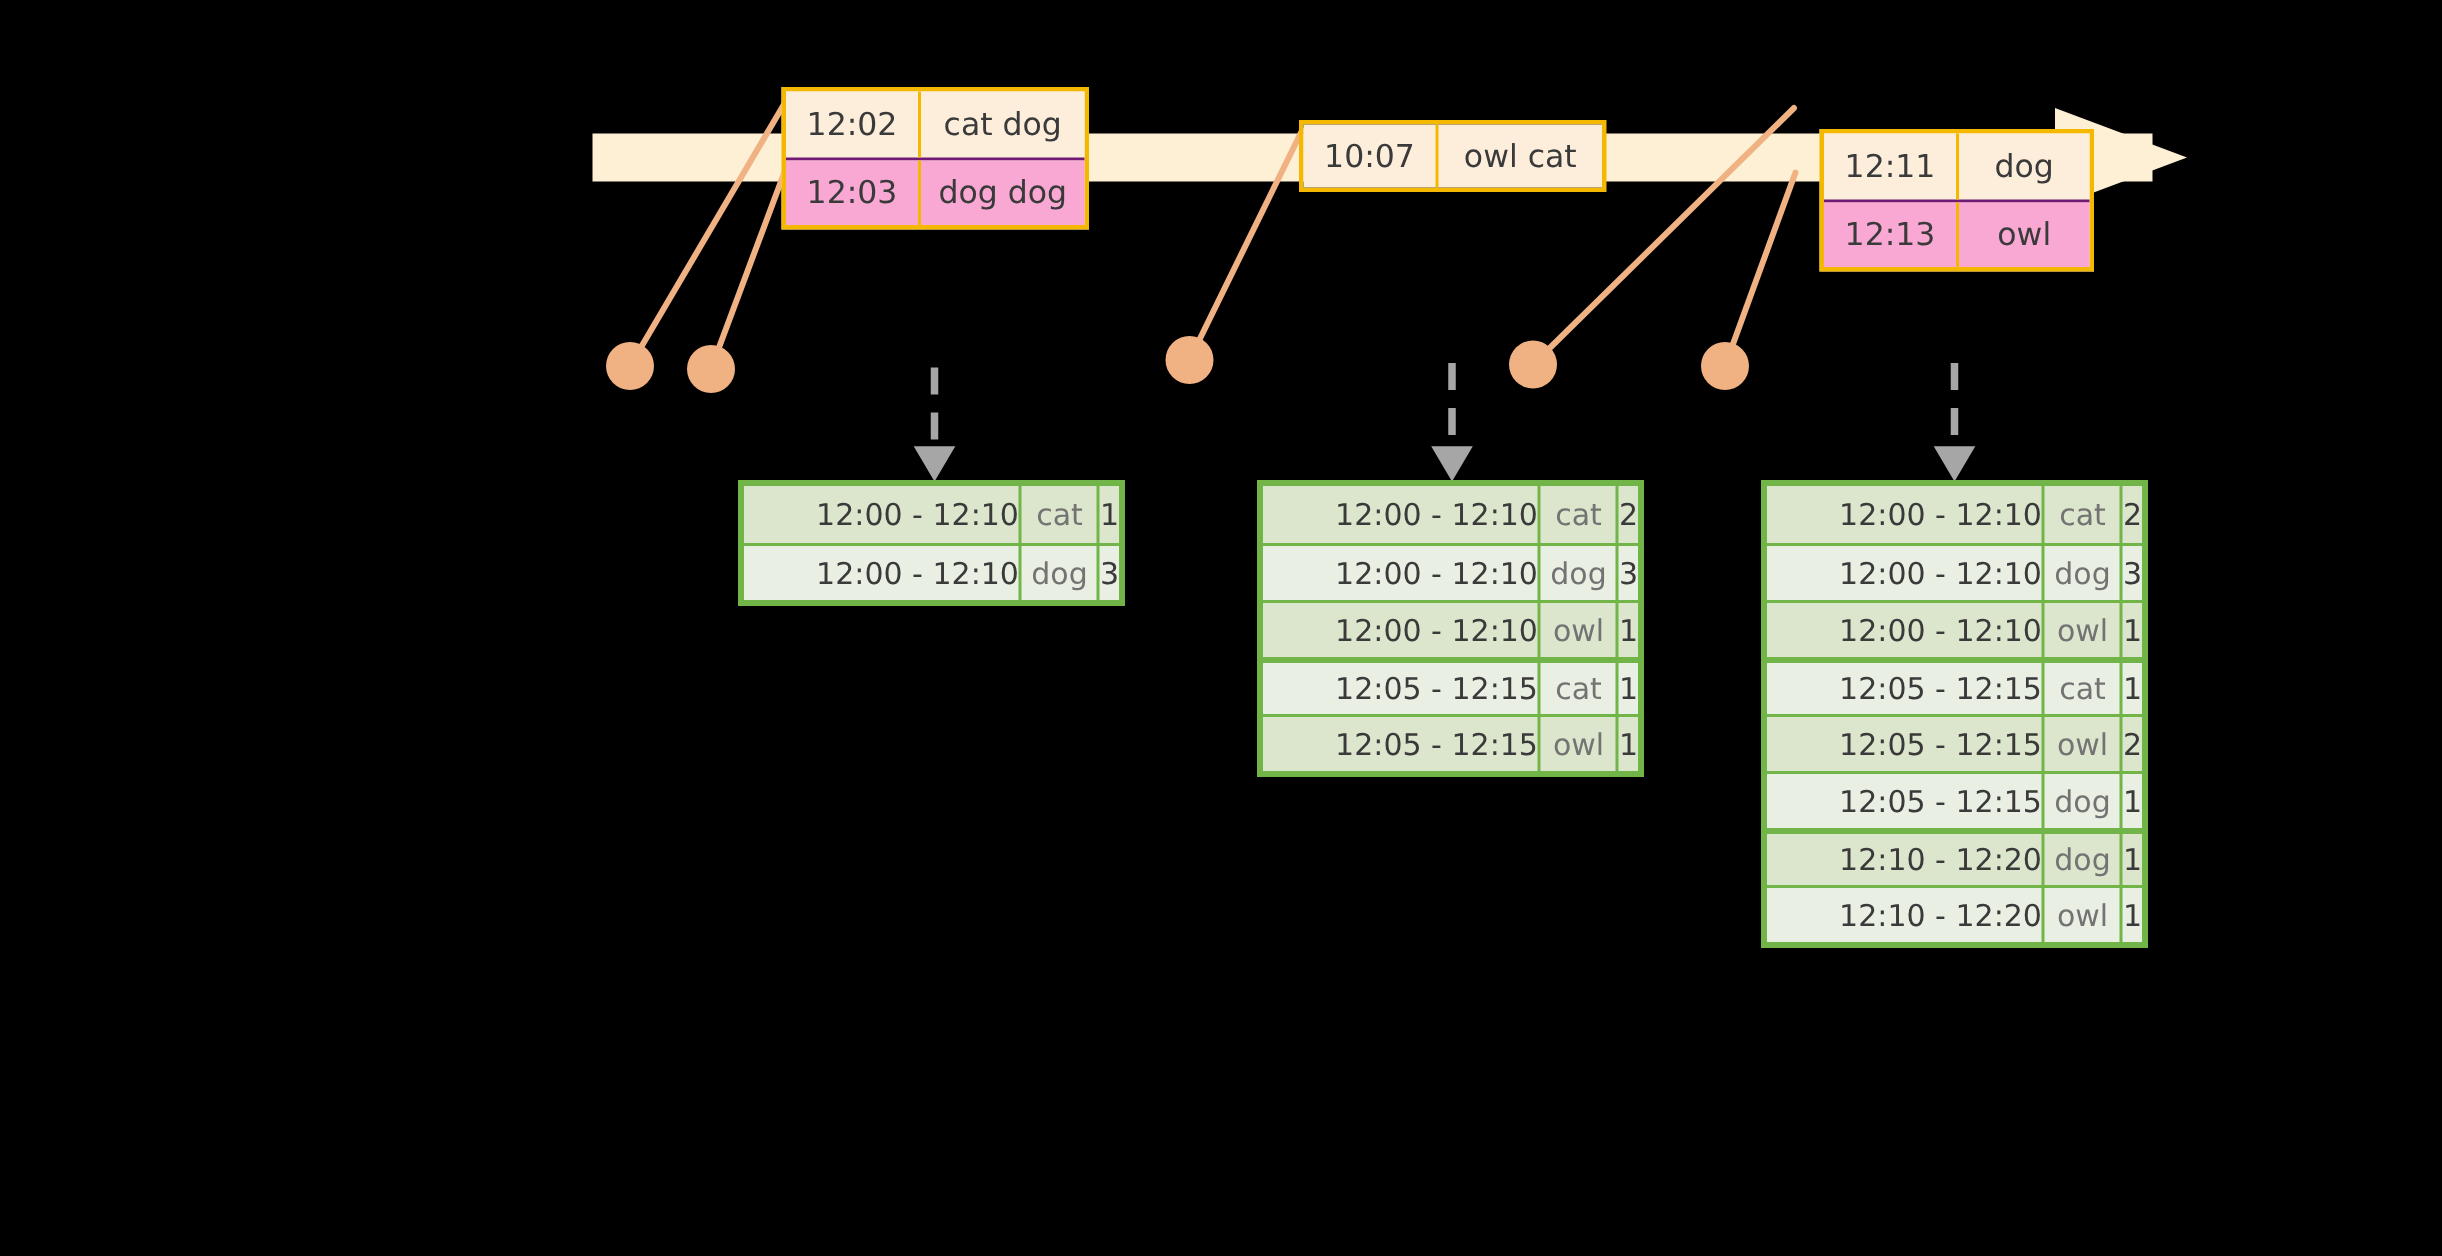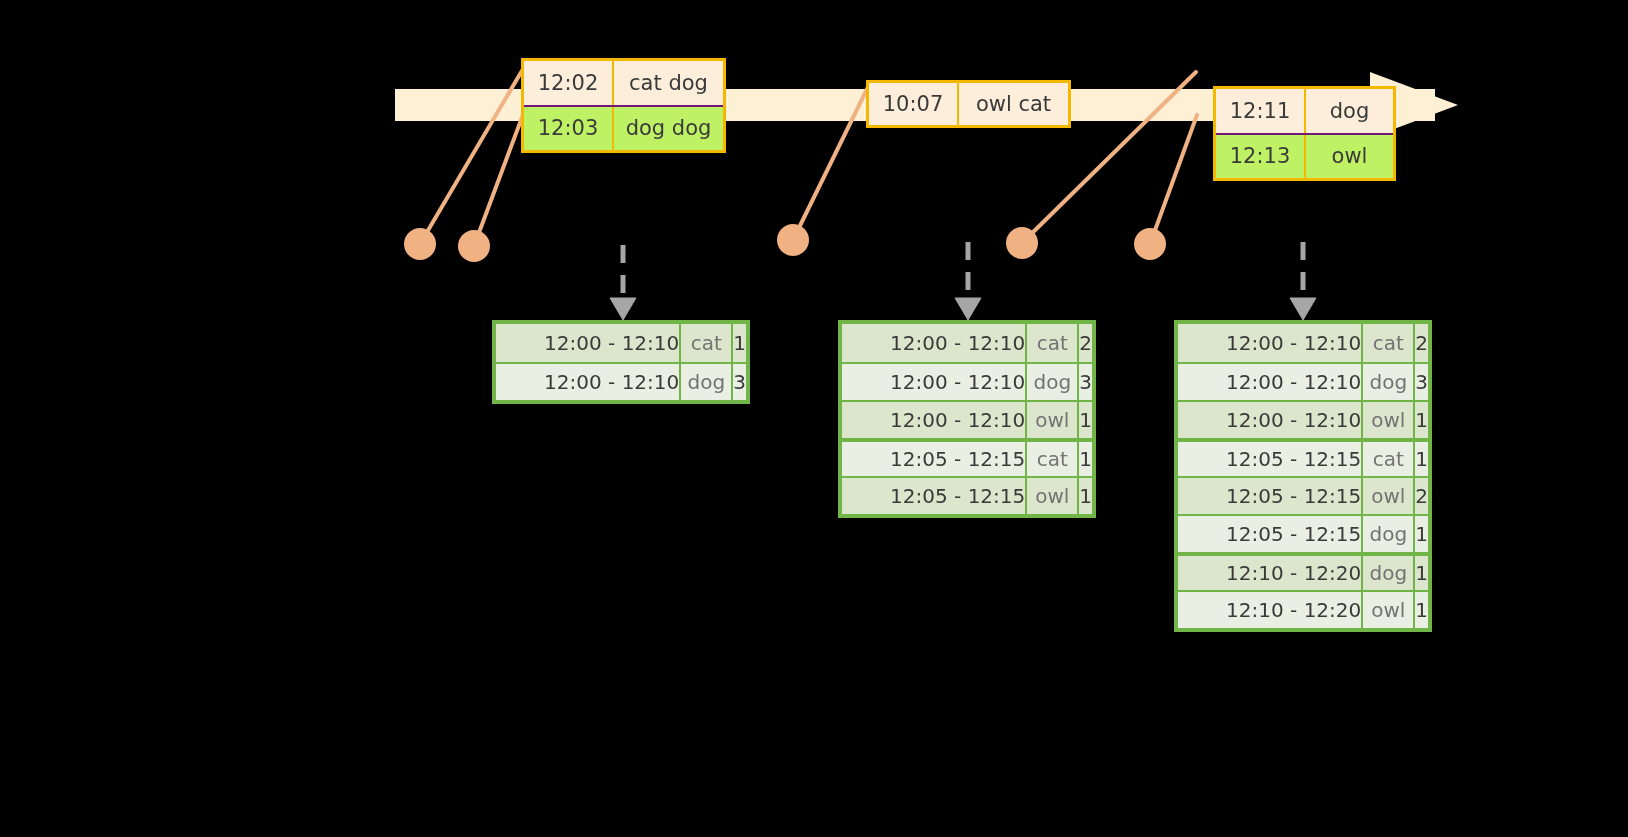--- a/index.html
+++ b/index.html
@@ -38,21 +38,21 @@
     flex-direction: column;
     background: #fdf0de;
   }
   .event-row {
     display: flex;
     flex: 1 1 auto;
     border-bottom: 2px solid #701a75;
   }
   .event-row:last-child { border-bottom: none; }
   .event-row.alt { background: #fdeedb; }
-  .event-row.base { background: #bef264; }
+  .event-row.base { background: #f9a8d4; }
   .event-time {
     width: 88px;
     display: flex;
     align-items: center;
     justify-content: center;
     border-right: 2px solid #f5b800;
     font-size: 21px;
     color: #3a3a3a;
     white-space: nowrap;
   }

